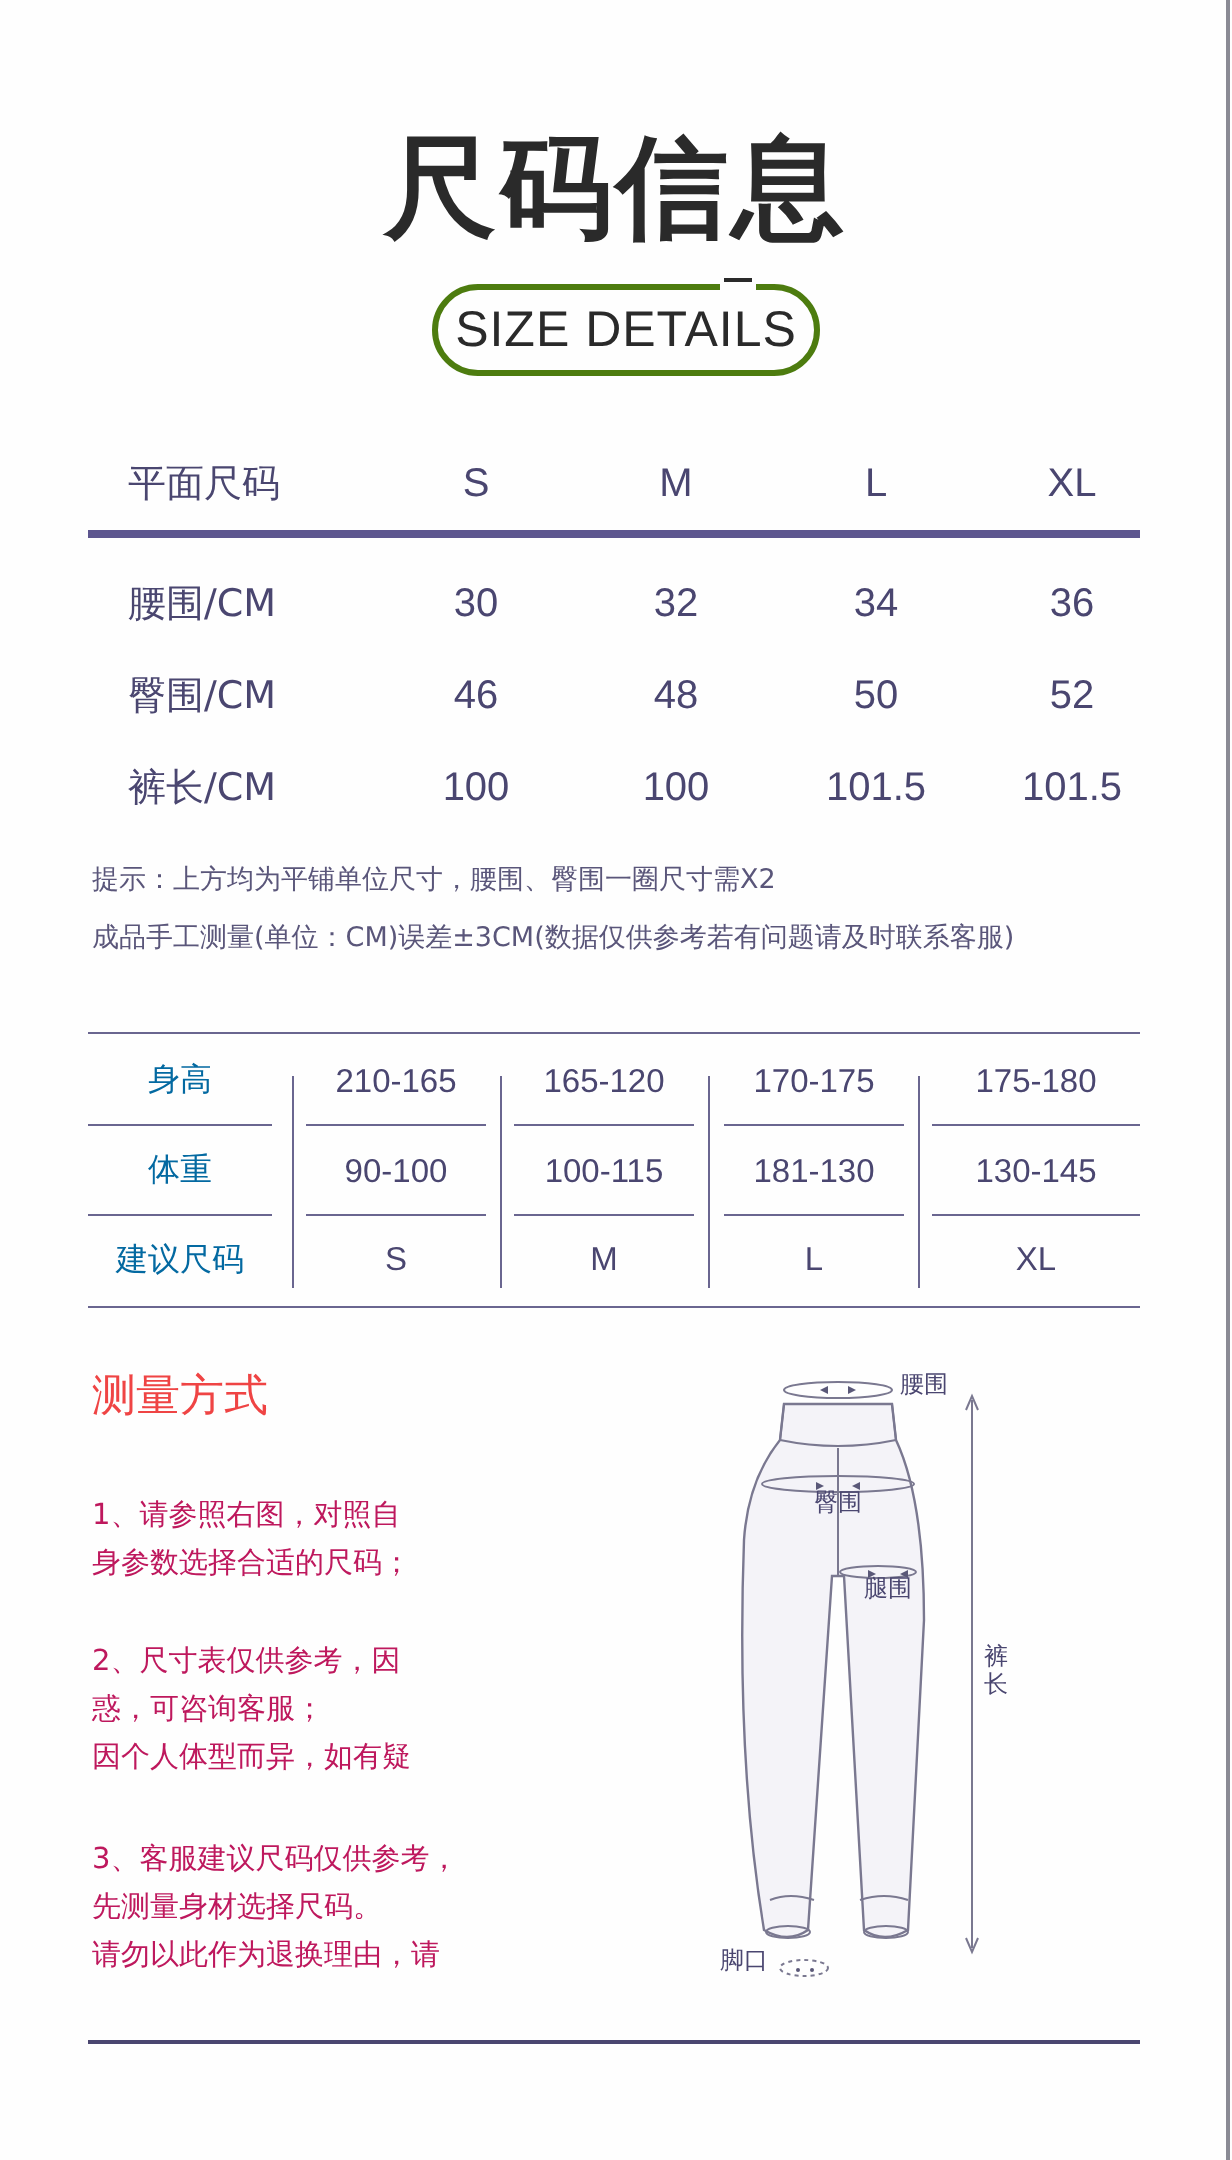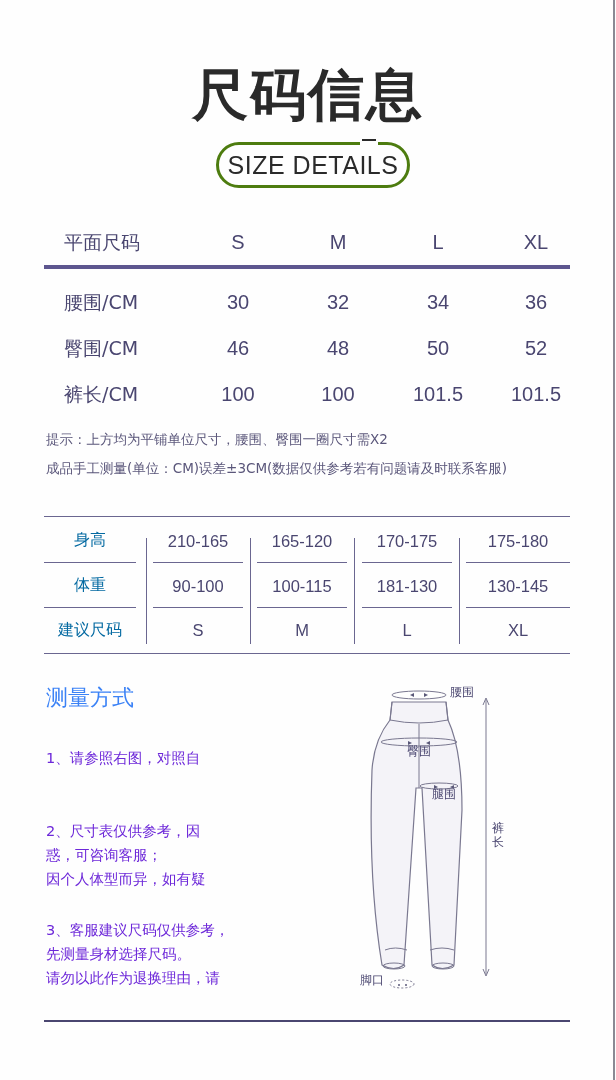--- a/index.html
+++ b/index.html
@@ -18,22 +18,22 @@
   .header-rule { position: absolute; left: 44px; top: 265px; width: 526px; height: 4px; background: #5d568f; }
 
   .note { position: absolute; left: 46px; font-size: 13.5px; color: #5a567a; white-space: nowrap; }
 
   .rec-table { position: absolute; left: 44px; top: 516px; width: 526px; height: 138px; }
   .rt-hline { position: absolute; height: 1px; background: #6a6690; }
   .rt-vline { position: absolute; width: 1px; background: #6a6690; }
   .rt-cell { position: absolute; text-align: center; font-size: 16.5px; color: #4a4670; line-height: 24px; font-family: "Liberation Sans", sans-serif; }
   .rt-label { position: absolute; text-align: center; font-size: 16px; color: #0369a1; line-height: 24px; }
 
-  .measure-title { position: absolute; left: 46px; top: 683px; font-size: 22px; color: #3b82f6; }
-  .measure-step { position: absolute; left: 46px; width: 210px; font-size: 14.5px; line-height: 24px; color: #6d28d9; }
+  .measure-title { position: absolute; left: 46px; top: 683px; font-size: 22px; color: #ef4444; }
+  .measure-step { position: absolute; left: 46px; width: 210px; font-size: 14.5px; line-height: 24px; color: #be185d; }
 
   .pants { position: absolute; left: 350px; top: 680px; width: 180px; height: 320px; }
   .pants-label { position: absolute; font-size: 12px; color: #4a4670; }
 
   .footer-rule { position: absolute; left: 44px; top: 1020px; width: 526px; height: 2px; background: #4a4670; }
 </style>
 </head>
 <body>
 
 <div class="edge-line"></div>
@@ -117,20 +117,21 @@
   <span class="rt-cell" style="left:109px;top:102px;width:90px;">S</span>
   <span class="rt-cell" style="left:213px;top:102px;width:90px;">M</span>
   <span class="rt-cell" style="left:318px;top:102px;width:90px;">L</span>
   <span class="rt-cell" style="left:422px;top:102px;width:104px;">XL</span>
 </div>
 
 <div class="measure-title">测量方式</div>
 
 <div class="measure-step" style="top:746px;">
   <div>1、请参照右图，对照自</div>
+  <div>身参数选择合适的尺码；</div>
 </div>
 <div class="measure-step" style="top:819px;">
   <div>2、尺寸表仅供参考，因</div>
   <div>惑，可咨询客服；</div>
   <div>因个人体型而异，如有疑</div>
 </div>
 <div class="measure-step" style="top:918px;width:230px;">
   <div>3、客服建议尺码仅供参考，</div>
   <div>先测量身材选择尺码。</div>
   <div>请勿以此作为退换理由，请</div>

